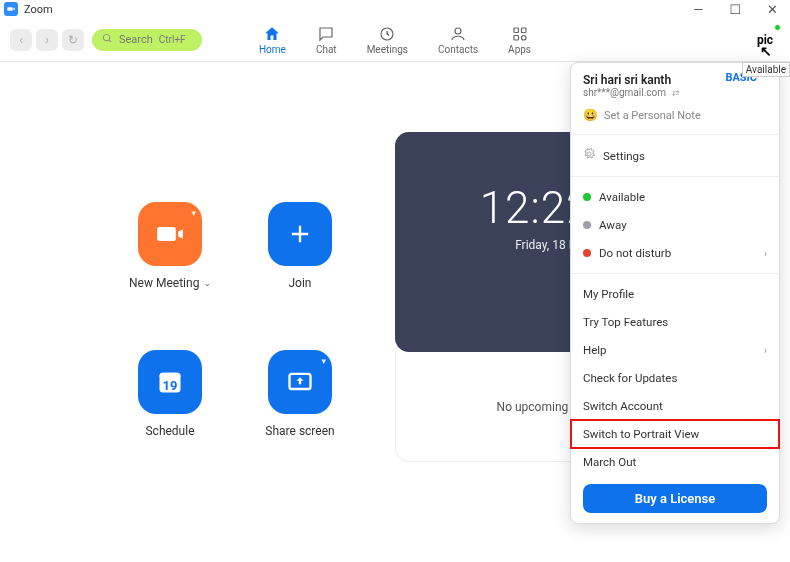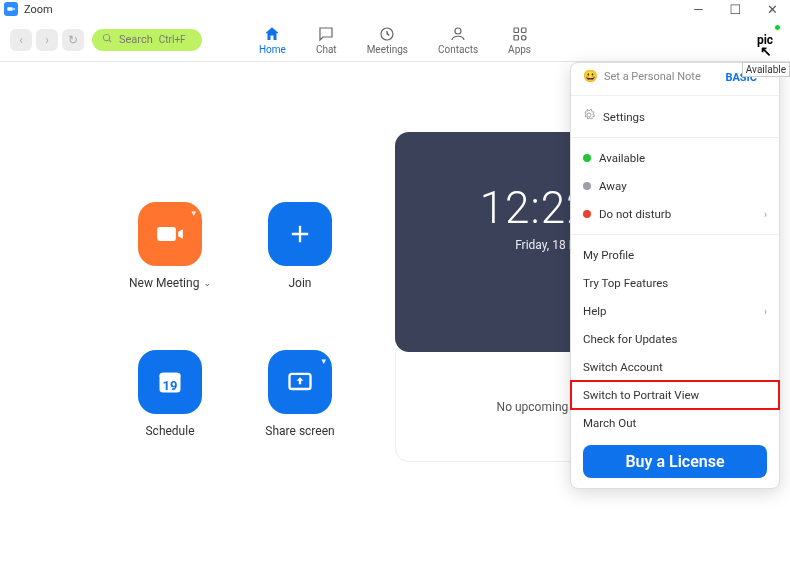--- a/index.html
+++ b/index.html
@@ -54,21 +54,21 @@
 .dd-header .name { font-size: 12px; font-weight:600; color:#222;}
 .dd-header .email { font-size: 10px; color:#777; display:flex; align-items:center; gap:6px;}
 .basic-badge { position:absolute; right:22px; top:8px; font-size:11px; font-weight:700; color:#0e72ed;}
 .dd-note { padding: 6px 12px; display:flex; align-items:center; gap:6px; font-size:11px; color:#888; cursor:pointer;}
 .dd-note .emo { font-size:12px;}
 .dd-sep { height:1px; background:#eee; margin: 6px 0;}
 .dd-item { padding: 7px 12px; font-size: 11.5px; color:#333; display:flex; align-items:center; gap:8px; cursor:pointer; position:relative;}
 .dd-item .dot { width:8px; height:8px; border-radius:50%; }
 .dd-item .chv { margin-left:auto; color:#999; font-size:10px;}
 .dd-item.highlight { outline: 2px solid #e11; outline-offset: -1px;}
-.buy-btn { margin: 8px 12px 0; background:#0e72ed; color:#fff; text-align:center; border-radius: 8px; padding: 7px 0; font-size:16px; font-weight:600; cursor:pointer;}
+.buy-btn { margin: 8px 12px 0; background:#0e72ed; color:#fff; text-align:center; border-radius: 8px; padding: 7px 0; font-size:13px; font-weight:600; cursor:pointer;}
 
 svg { fill: currentColor; }
 </style>
 </head>
 <body>
 
 <div class="titlebar">
   <div class="app-icon">
     <svg viewBox="0 0 24 24">
         <path fill="#fff" d="M3 7h12a2 2 0 012 2v6a2 2 0 01-2 2H3a2 2 0 01-2-2V9a2 2 0 012-2zm16 3l4-2v8l-4-2v-4z"></path>
@@ -199,20 +199,27 @@
   </div>
 
   <div class="clock-card">
     <div class="time">12:22 PM</div>
     <div class="date">Friday, 18 March, 2022</div>
   </div>
   <div class="noupcoming">No upcoming meetings today</div>
 
   <div class="dropdown">
     <div class="basic-badge">BASIC</div>
+    <div class="dd-header">
+      <div class="name">Sri hari sri kanth</div>
+      <div class="email">
+        <span>shr***@gmail.com</span>
+        <span style="font-size:9px;color:#aaa;">⇄</span>
+      </div>
+    </div>
     <div class="dd-note">
       <span class="emo">😀</span>
       <span>Set a Personal Note</span>
     </div>
     <div class="dd-sep"></div>
     <div class="dd-item">
       <span style="color:#777">
         <svg width="12" height="12" viewBox="0 0 24 24">
             <path d="M12 8a4 4 0 100 8 4 4 0 000-8zm9 4l2 1-1 3-2-1a8 8 0 01-2 2l1 2-3 1-1-2a8 8 0 01-3 0l-1 2-3-1 1-2a8 8 0 01-2-2l-2 1-1-3 2-1a8 8 0 010-3l-2-1 1-3 2 1a8 8 0 012-2L7 2l3-1 1 2a8 8 0 013 0l1-2 3 1-1 2a8 8 0 012 2l2-1 1 3-2 1a8 8 0 010 3z" fill="none" stroke="#777" stroke-width="1.2"></path>
           </svg>

